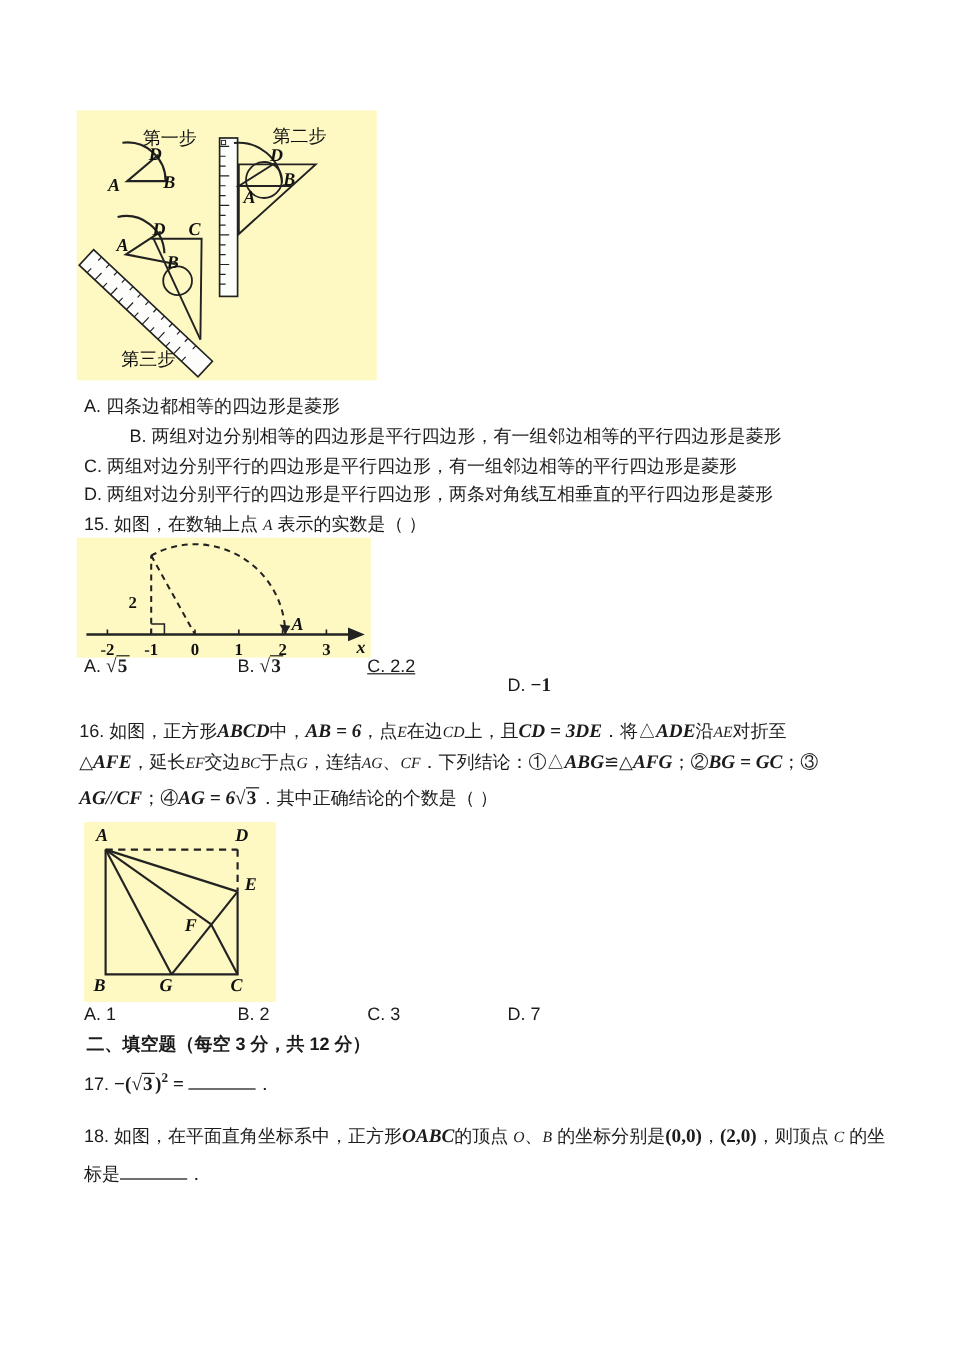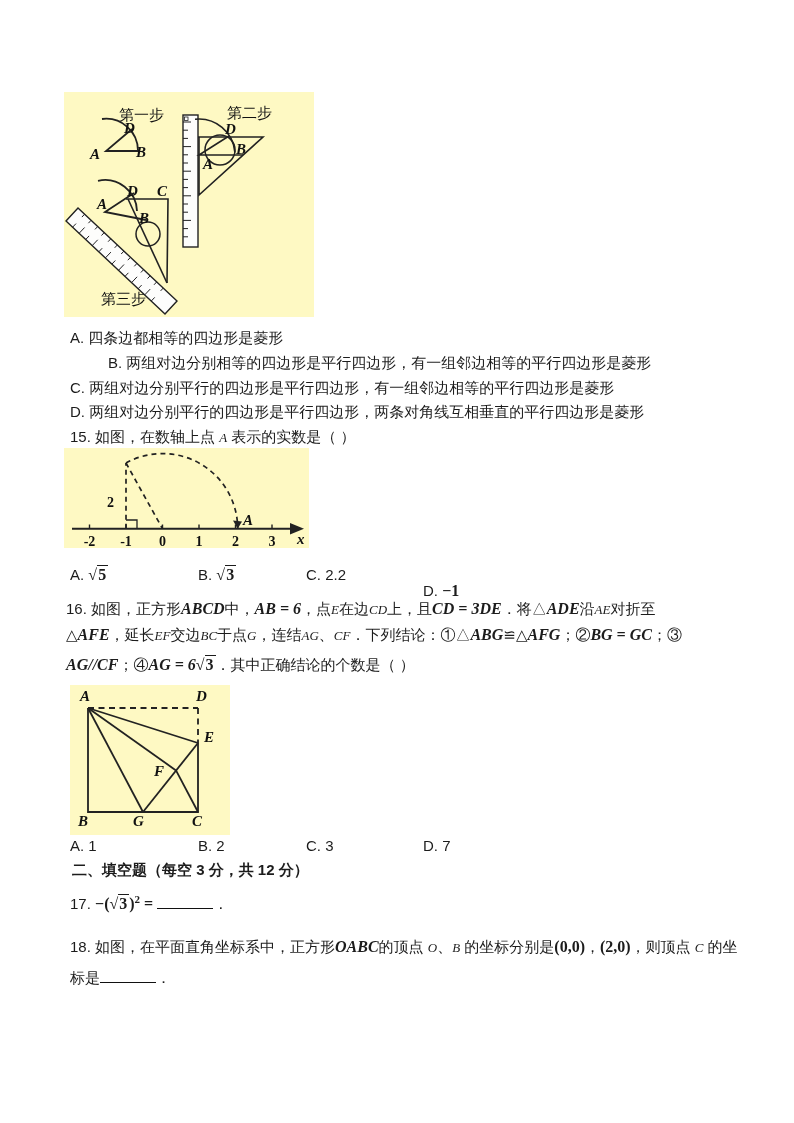--- a/index.html
+++ b/index.html
@@ -91,24 +91,24 @@
   <text class="ftick" x="25.5" y="98" text-anchor="middle">-2</text>
   <text class="ftick" x="62" y="98" text-anchor="middle">-1</text>
   <text class="ftick" x="98.5" y="98" text-anchor="middle">0</text>
   <text class="ftick" x="135" y="98" text-anchor="middle">1</text>
   <text class="ftick" x="171.5" y="98" text-anchor="middle">2</text>
   <text class="ftick" x="208" y="98" text-anchor="middle">3</text>
   <text class="fx" x="233" y="96">x</text>
 </svg>
 </div>
 
-<div class="abs" style="left:0;top:566px;width:794px;height:22px;">
+<div class="abs" style="left:0;top:547px;width:794px;height:22px;">
   <span class="optcell" style="left:70px;"><span>A. </span><span class="sqrt b"><span class="rsign">√</span><span class="rad">5</span></span></span>
   <span class="optcell" style="left:198px;"><span>B. </span><span class="sqrt b"><span class="rsign">√</span><span class="rad">3</span></span></span>
-  <span class="optcell" style="left:306px;"><span>C. 2.2</span></span>
+  <span class="optcell" style="left:306px;text-decoration:underline;"><span>C. 2.2</span></span>
   <span class="optcell" style="left:423px;margin-top:16px;"><span>D. </span><span class="mbu">−1</span></span>
 </div>
 
 <div class="abs" style="left:66px;top:600px;"><span>16. 如图，正方形</span><span class="mb">ABCD</span><span>中，</span><span class="mb">AB = 6</span><span>，点</span><span class="mi">E</span><span>在边</span><span class="mi">CD</span><span>上，且</span><span class="mb">CD = 3DE</span><span>．将△</span><span class="mb">ADE</span><span>沿</span><span class="mi">AE</span><span>对折至</span></div>
 <div class="abs" style="left:66px;top:626px;"><span>△</span><span class="mb">AFE</span><span>，延长</span><span class="mi">EF</span><span>交边</span><span class="mi">BC</span><span>于点</span><span class="mi">G</span><span>，连结</span><span class="mi">AG</span><span>、</span><span class="mi">CF</span><span>．下列结论：①△</span><span class="mb">ABG</span><span>≌</span><span>△</span><span class="mb">AFG</span><span>；②</span><span class="mb">BG = GC</span><span>；③</span></div>
 <div class="abs" style="left:66px;top:656px;"><span class="mb">AG//CF</span><span>；④</span><span class="mb">AG = 6</span><span class="sqrt b"><span class="rsign">√</span><span class="rad">3</span></span><span>．其中正确结论的个数是（  ）</span></div>
 
 <div class="figbox" style="left:70px;top:685px;width:160px;height:150px;">
 <svg width="160" height="150" viewBox="0 0 160 150">
   <path d="M18 23 H128" stroke-width="1.8" stroke-dasharray="6 4.5"></path>

